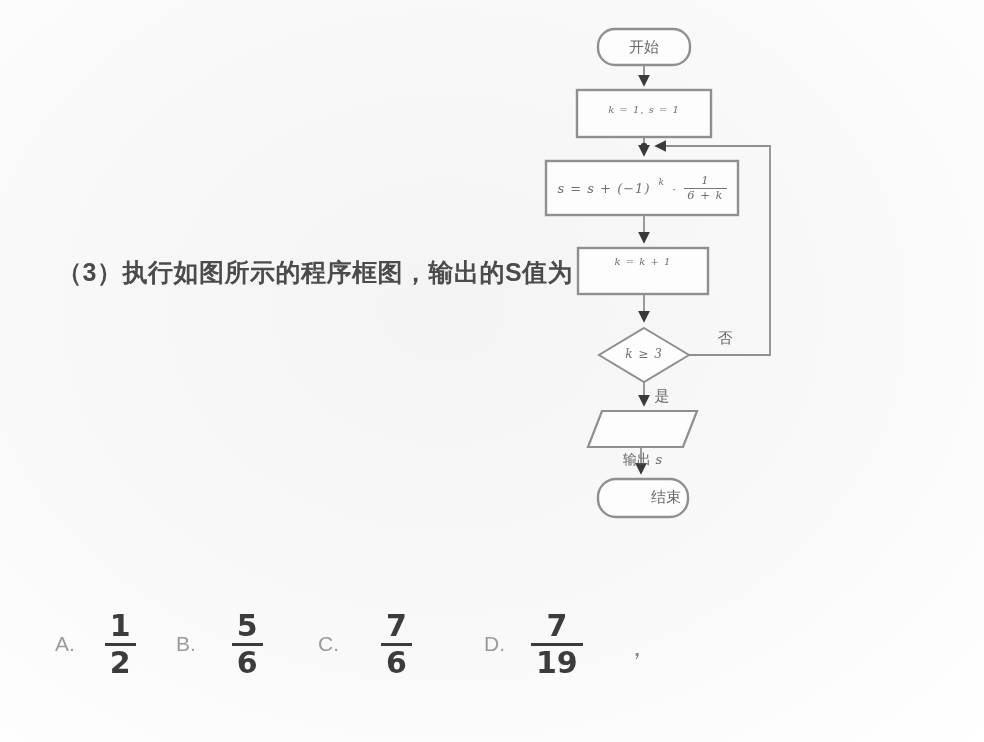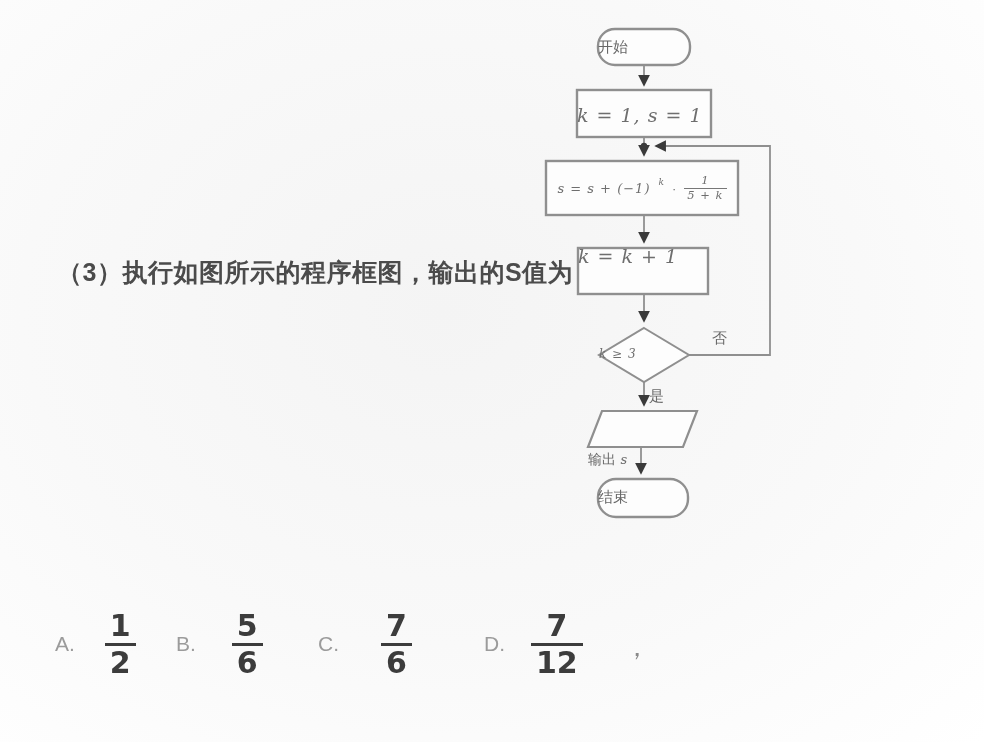--- a/index.html
+++ b/index.html
@@ -6,26 +6,26 @@
   .page{
     position:relative;
     width:984px;height:742px;
     background:radial-gradient(ellipse at 45% 42%, #f4f4f4 0%, #f9f9f9 55%, #ffffff 100%);
     overflow:hidden;
     font-family:"Liberation Sans", sans-serif;
   }
   
   .flow-svg{position:absolute;left:0;top:0;width:984px;height:742px;}
   .flow-label{
-    position:absolute;text-align:left;color:#686868;
+    position:absolute;text-align:center;color:#686868;
     font-family:"DejaVu Sans", sans-serif;font-size:15px;
   }
   .math{
     font-family:"DejaVu Serif", serif;font-style:italic;color:#6e6e6e;
-    font-size:19px;letter-spacing:1px;
+    font-size:10px;letter-spacing:1px;
   }
   .formula-row{
     position:absolute;left:546px;top:161px;width:192px;height:54px;
     display:flex;align-items:center;justify-content:center;gap:8px;
   }
   .formula-prefix{font-family:"DejaVu Serif", serif;font-style:italic;color:#6e6e6e;font-size:13px;letter-spacing:1px;}
   .formula-exp{font-family:"DejaVu Serif", serif;font-style:italic;color:#6e6e6e;font-size:9px;position:relative;top:-6px;}
   .formula-dot{color:#6e6e6e;font-size:13px;}
   .mini-frac{display:inline-flex;flex-direction:column;align-items:center;line-height:1;}
   .mini-frac .mnum,.mini-frac .mden{
@@ -88,38 +88,38 @@
 
   <div class="flow-label math" style="left:577px;top:104px;width:134px;">k = 1, s = 1</div>
 
   <div class="formula-row">
     <span class="formula-prefix">s = s + (−1)</span>
       <span class="formula-exp">k</span>
     <span class="formula-dot">·</span>
     <span class="mini-frac">
       <span class="mnum">1</span>
       <span class="mbar"></span>
-      <span class="mden">5 + k</span>
+      <span class="mden">6 + k</span>
     </span>
   </div>
 
-  <div class="flow-label math" style="left:578px;top:245px;width:130px;font-style:italic;">k = k + 1</div>
+  <div class="flow-label math" style="left:578px;top:256px;width:130px;font-style:italic;">k = k + 1</div>
 
   <div class="flow-label math" style="left:599px;top:347px;width:90px;font-size:12px;">k ≥ 3</div>
 
   <div class="flow-label" style="left:712px;top:329px;width:26px;">否</div>
 
   <div class="flow-label" style="left:649px;top:387px;width:26px;">是</div>
 
   <div class="flow-label" style="left:588px;top:419px;width:110px;font-size:14px;margin-top:32px;">
     <span>输出</span>
     <span class="math" style="font-size:13px;">s</span>
   </div>
 
-  <div class="flow-label" style="left:598px;top:488px;width:90px;">结束</div>
+  <div class="flow-label" style="left:598px;top:488px;width:90px;padding-left:23px;">结束</div>
 
   <div class="question">（3）执行如图所示的程序框图，输出的S值为</div>
 
   <div class="option opt-a">
     <span class="opt-letter">A.</span>
     <span class="big-frac">
       <span class="num">1</span>
       <span class="bar"></span>
       <span class="den">2</span>
     </span>
@@ -141,19 +141,19 @@
       <span class="bar"></span>
       <span class="den">6</span>
     </span>
   </div>
 
   <div class="option opt-d">
     <span class="opt-letter">D.</span>
     <span class="big-frac">
       <span class="num">7</span>
       <span class="bar"></span>
-      <span class="den">12</span>
+      <span class="den">19</span>
     </span>
   </div>
 
   <div class="trailing-mark">，</div>
 
 </div>
 
 </body></html>

